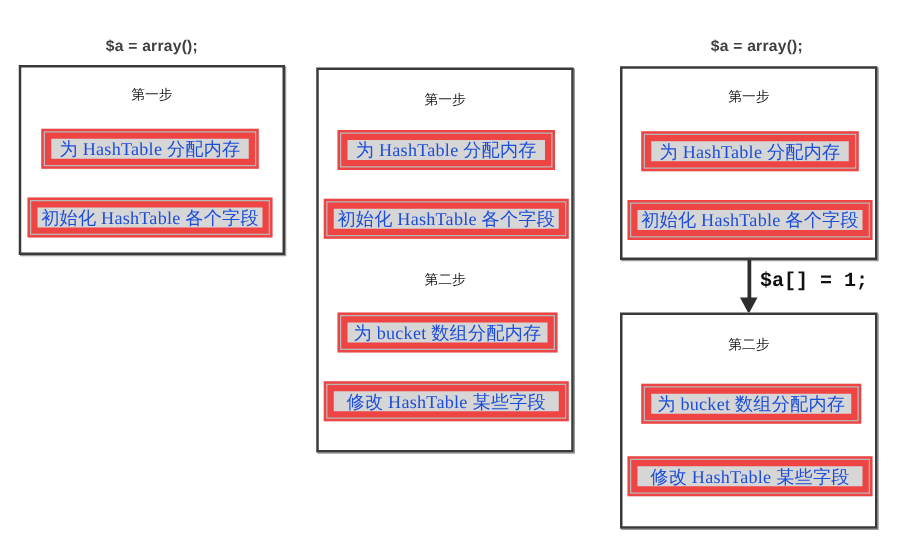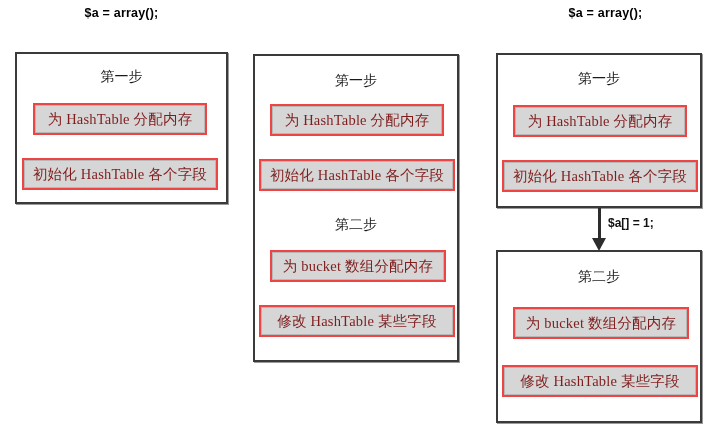--- a/index.html
+++ b/index.html
@@ -22,29 +22,29 @@
     top: 0;
     height: 442px;
   }
   #col-1 { left: 0px;   width: 243px; }
   #col-2 { left: 243px; width: 240px; }
   #col-3 { left: 483px; width: 245px; }
 
   
   .col-caption {
     position: absolute;
-    top: 6px;
+    top: 30px;
     left: 0;
     width: 100%;
     text-align: center;
     font-family: "Liberation Sans", "DejaVu Sans", sans-serif;
     font-weight: bold;
     font-size: 12.5px;
     letter-spacing: 0.2px;
-    color: #000000;
+    color: #404040;
     white-space: nowrap;
   }
 
   
   .step-box {
     position: absolute;
     box-sizing: border-box;
     background: #ffffff;
     border: 2px solid #3a3a3a;
     box-shadow: 1px 1px 0 0 #9a9a9a;
@@ -66,40 +66,40 @@
     left: 13px;  top: 250px;
     width: 206px; height: 173px;
   }
 
   
   .step-title {
     position: absolute;
     left: 0;
     width: 100%;
     text-align: center;
-    font-size: 14px;
+    font-size: 11px;
     font-family: "Liberation Serif", "DejaVu Serif", serif;
     color: #1a1a1a;
     white-space: nowrap;
   }
 
   
   .chip {
     position: absolute;
     box-sizing: border-box;
     background: #d6d6d6;
-    border: 2px solid #ef4444;
+    border: 8px solid #ef4444;
     outline: 1px solid #b8b8b8;
     outline-offset: -3px;
     display: flex;
     align-items: center;
     justify-content: center;
     font-size: 14.5px;
     font-family: "Liberation Serif", "DejaVu Serif", serif;
-    color: #7f1d1d;
+    color: #1d4ed8;
     white-space: nowrap;
     letter-spacing: 0.2px;
   }
 
   
   .arrow-wrap {
     position: absolute;
     left: 105px;
     top: 208px;
     width: 40px;
@@ -120,23 +120,23 @@
     width: 0;
     height: 0;
     border-left: 7px solid transparent;
     border-right: 7px solid transparent;
     border-top: 13px solid #2d2d2d;
   }
   .arrow-label {
     position: absolute;
     left: 20px;
     top: 8px;
-    font-family: Liberation Sans, sans-serif;
+    font-family: Liberation Mono, monospace;
     font-weight: bold;
-    font-size: 12px;
+    font-size: 16px;
     color: #111111;
     white-space: nowrap;
   }
 </style>
 </head>
 <body>
 
 <div class="column" id="col-1">
 
   <div class="col-caption">$a = array();</div>

